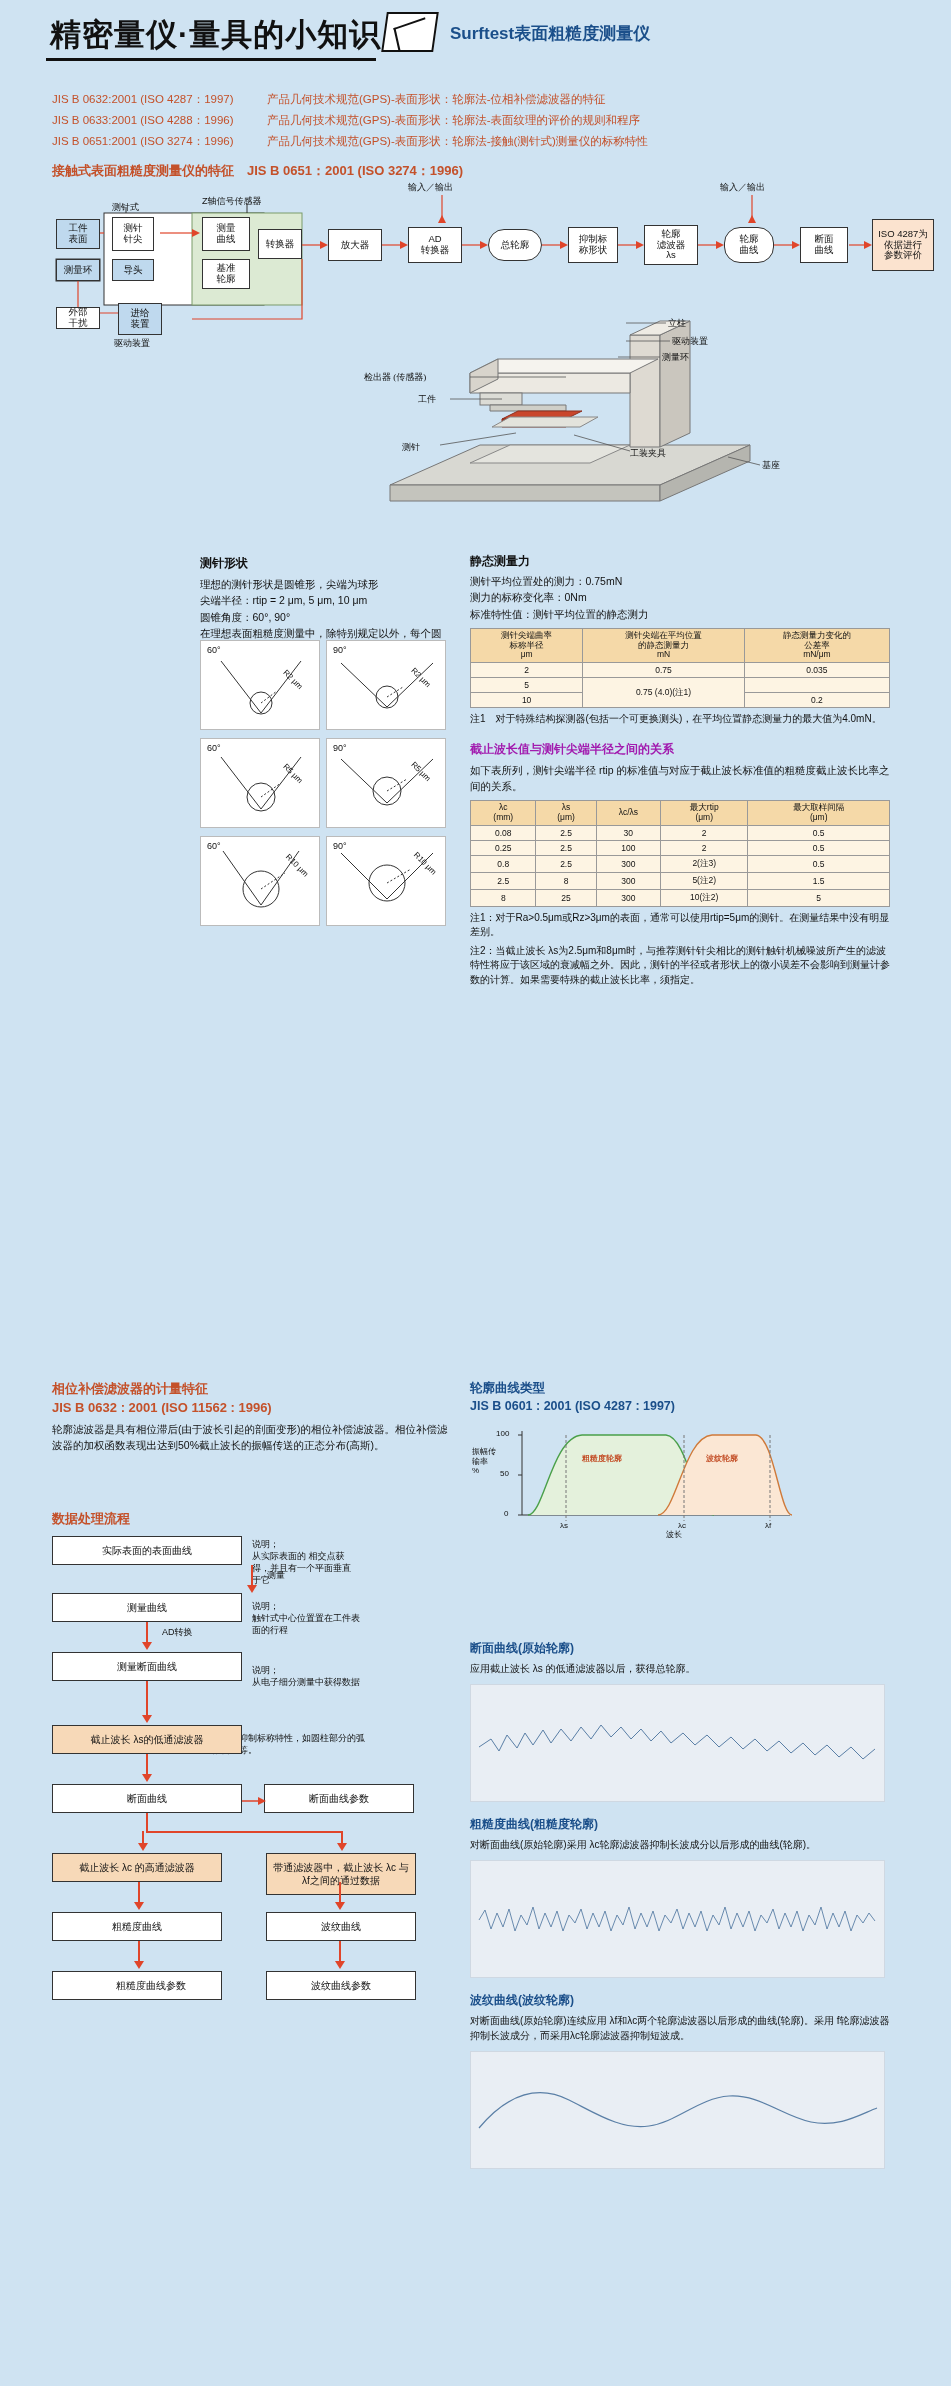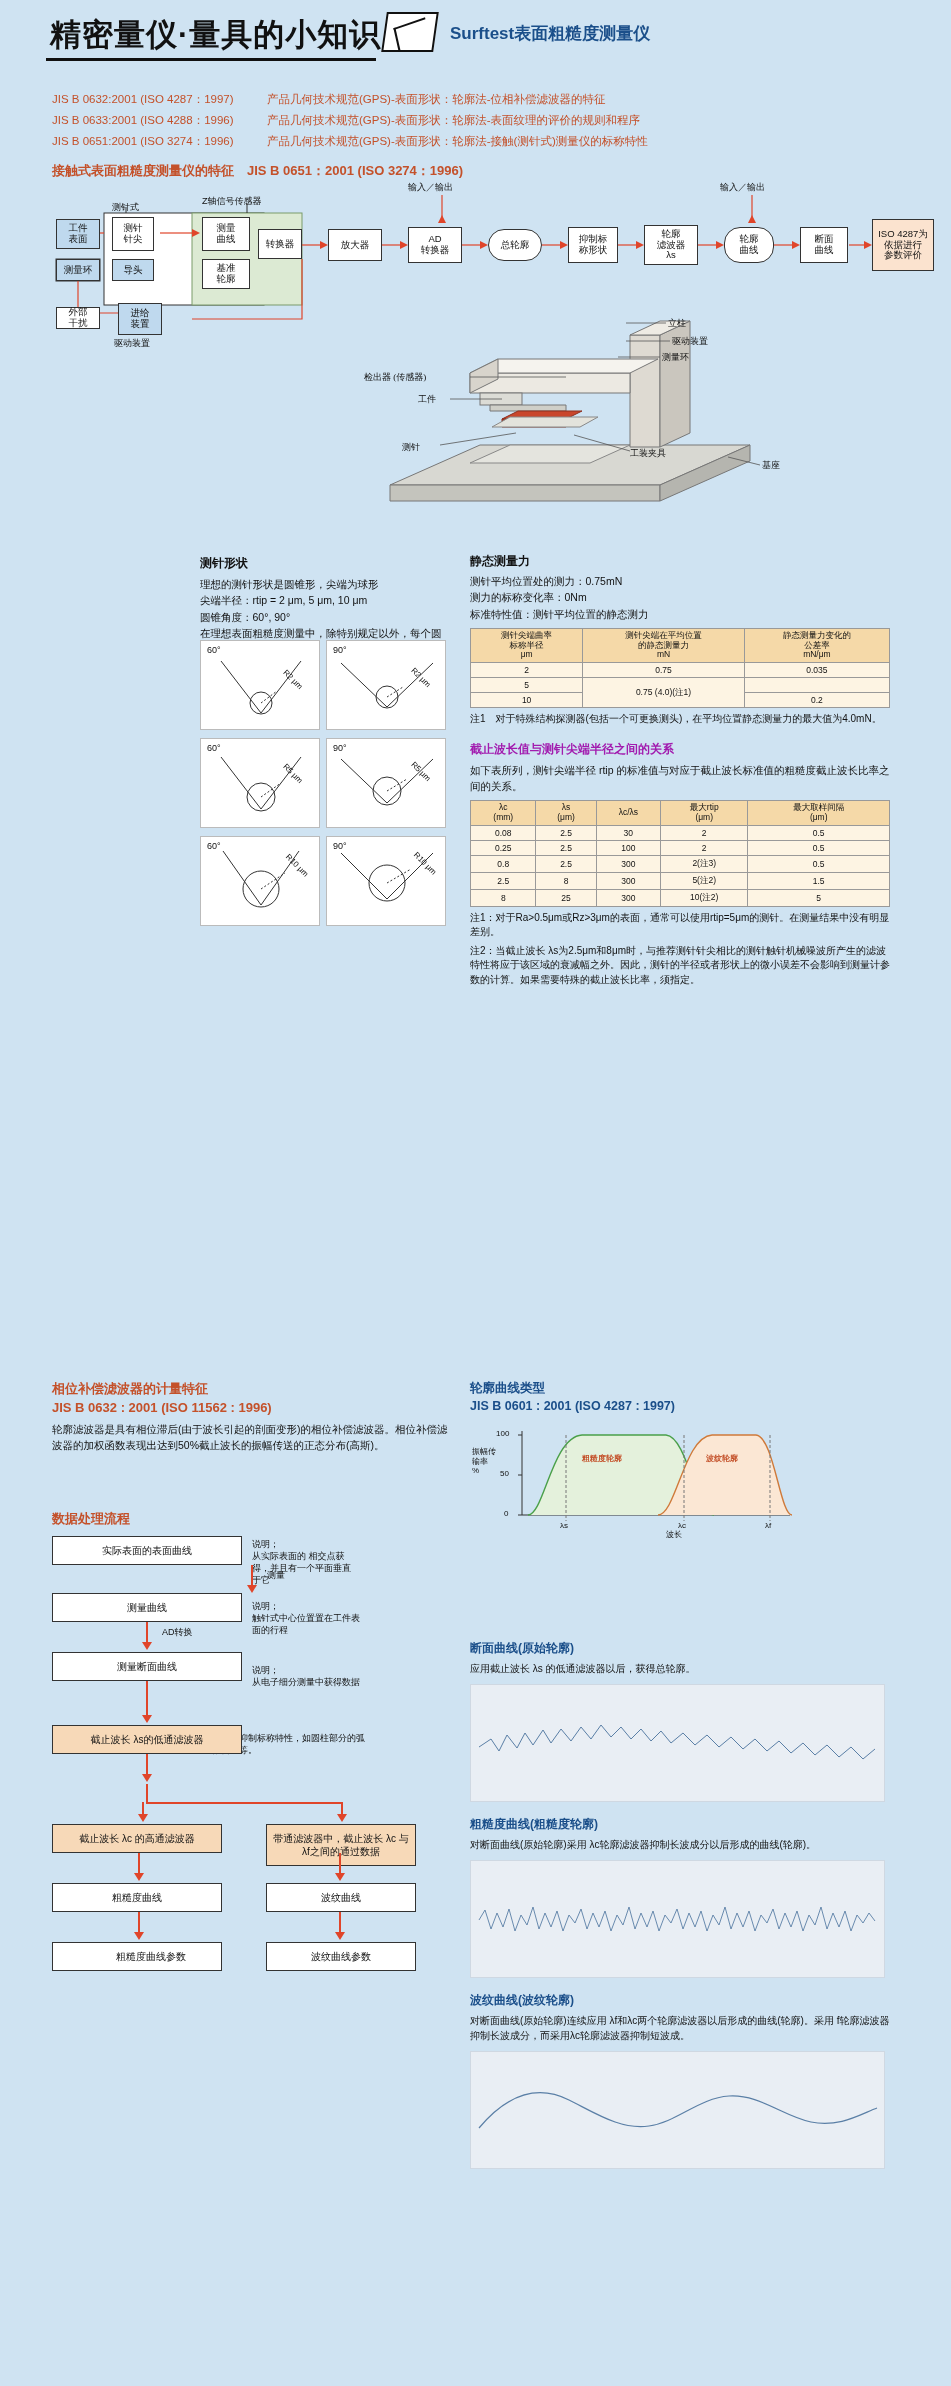--- a/index.html
+++ b/index.html
@@ -547,20 +547,28 @@
         <div style="position:absolute;left:90px;top:34px;width:0;height:0;border-left:5px solid transparent;border-right:5px solid transparent;border-top:8px solid #e0452a;"></div>
       </div>
       <div class="fnote" style="position:absolute;left:124px;top:196px;width:190px;">用最小二乘方法抑制标称特性，如圆柱部分的弧度和平面倾斜度等。</div>
 
       <div class="fbox orange" style="width:190px;">截止波长 λs的低通滤波器</div>
       <div style="position:relative;height:30px;width:190px;">
         <div style="position:absolute;left:94px;top:0;width:1.5px;height:22px;background:#e0452a;"></div>
         <div style="position:absolute;left:90px;top:20px;width:0;height:0;border-left:5px solid transparent;border-right:5px solid transparent;border-top:8px solid #e0452a;"></div>
       </div>
 
+      <div style="position:relative;">
+        <div class="fbox" style="width:190px;">断面曲线</div>
+        <div class="fbox" style="width:150px;position:absolute;left:212px;top:0;">断面曲线参数</div>
+        <svg style="position:absolute;left:190px;top:12px;" width="24" height="10">
+            <line x1="0" y1="5" x2="16" y2="5" stroke="#e0452a" stroke-width="1.5"></line>
+            <polygon points="16,1 24,5 16,9" fill="#e0452a"></polygon>
+          </svg>
+      </div>
 
       <div style="position:relative;height:40px;width:380px;">
         <div style="position:absolute;left:94px;top:0;width:1.5px;height:18px;background:#e0452a;"></div>
         <div style="position:absolute;left:94px;top:18px;width:196px;height:1.5px;background:#e0452a;"></div>
         <div style="position:absolute;left:289px;top:18px;width:1.5px;height:14px;background:#e0452a;"></div>
         <div style="position:absolute;left:90px;top:18px;width:1.5px;height:14px;background:#e0452a;"></div>
         <div style="position:absolute;left:86px;top:30px;width:0;height:0;border-left:5px solid transparent;border-right:5px solid transparent;border-top:8px solid #e0452a;"></div>
         <div style="position:absolute;left:285px;top:30px;width:0;height:0;border-left:5px solid transparent;border-right:5px solid transparent;border-top:8px solid #e0452a;"></div>
       </div>
 

